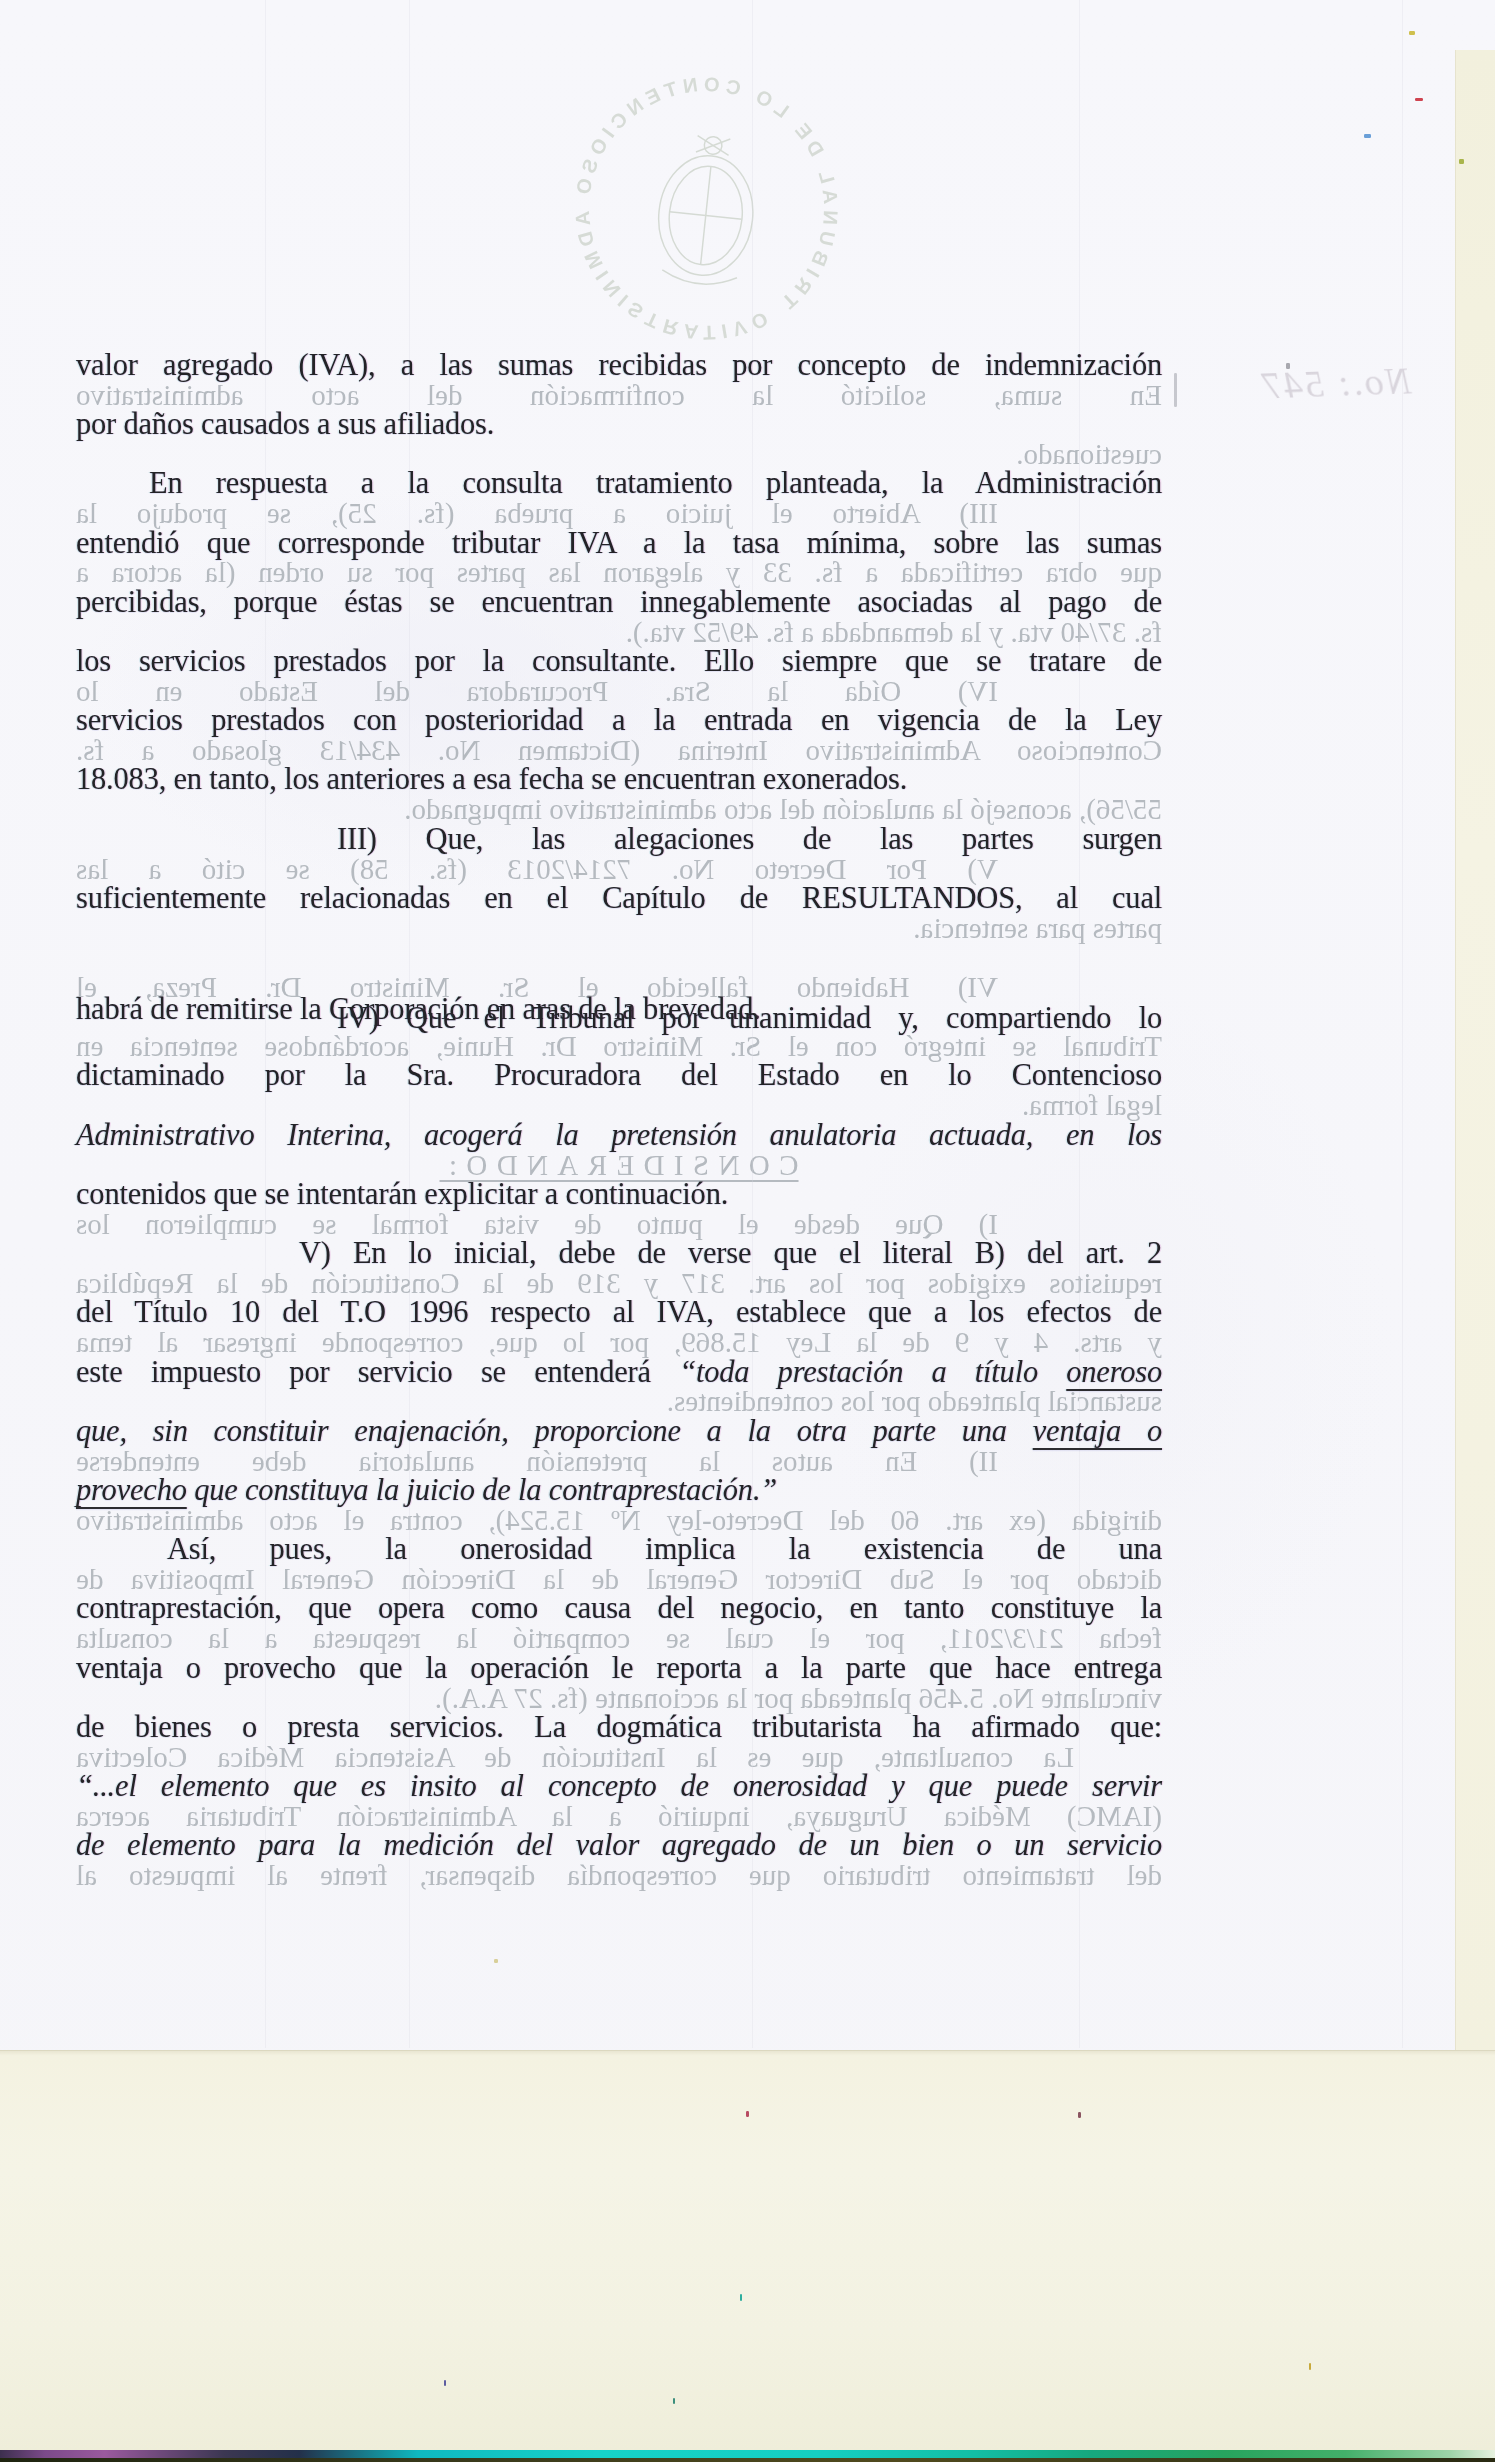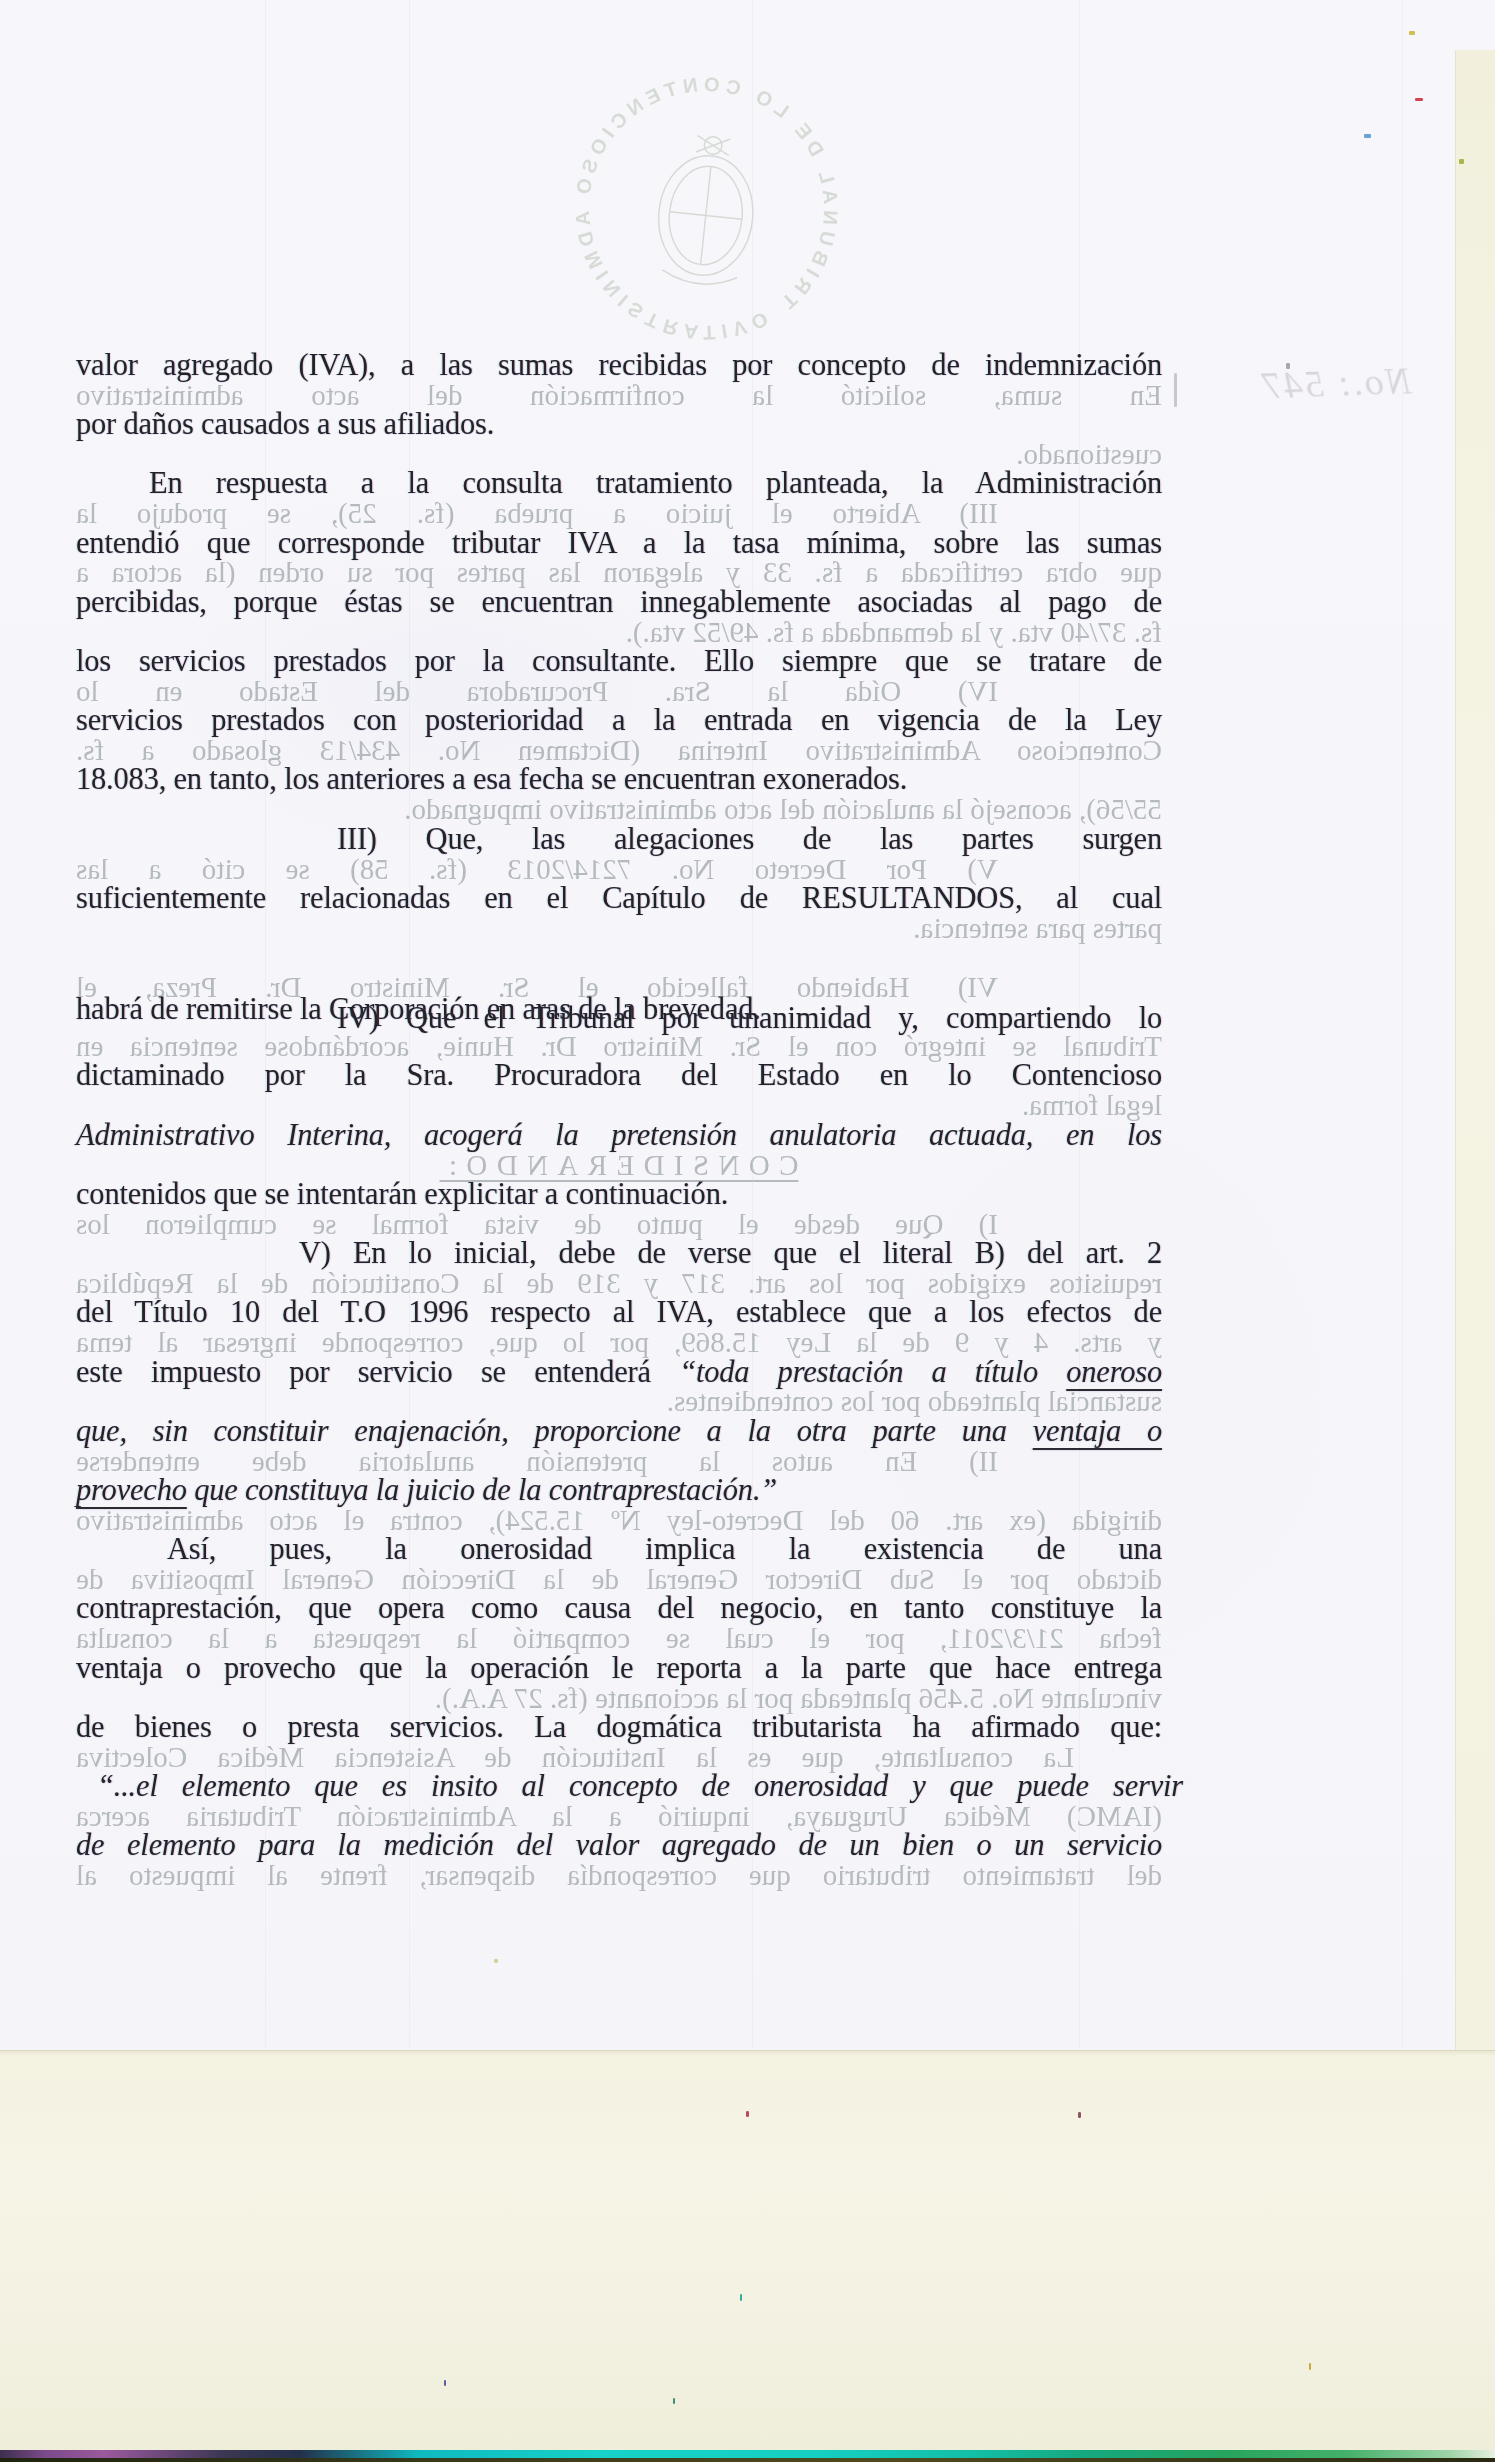--- a/index.html
+++ b/index.html
@@ -119,21 +119,21 @@
       <div class="line main a-left" style="top: 1471px;"><span class="i u">provecho</span><span class="i"> que constituya la juicio de la contraprestación.”</span></div>
       <div class="line bleed a-justify" style="top: 1501px;"><span>dirigida (ex art. 60 del Decreto-ley Nº 15.524), contra el acto administrativo</span></div>
       <div class="line main a-justify" style="top: 1530px; padding-left: 91px;"><span>Así, pues, la onerosidad implica la existencia de una</span></div>
       <div class="line bleed a-justify" style="top: 1560px;"><span>dictado por el Sub Director General de la Dirección General Impositiva de</span></div>
       <div class="line main a-justify" style="top: 1589px;"><span>contraprestación, que opera como causa del negocio, en tanto constituye la</span></div>
       <div class="line bleed a-justify" style="top: 1619px;"><span>fecha 21/3/2011, por el cual se compartió la respuesta a la consulta</span></div>
       <div class="line main a-justify" style="top: 1649px;"><span>ventaja o provecho que la operación le reporta a la parte que hace entrega</span></div>
       <div class="line bleed a-left" style="top: 1679px;"><span>vinculante No. 5.456 planteada por la accionante (fs. 27 A.A.).</span></div>
       <div class="line main a-justify" style="top: 1708px;"><span>de bienes o presta servicios. La dogmática tributarista ha afirmado que:</span></div>
       <div class="line bleed a-justify" style="top: 1738px; padding-left: 88px;"><span>La consultante, que es la Institución de Asistencia Médica Colectiva</span></div>
-      <div class="line main a-justify" style="top: 1767px; margin-left: 21px;"><span class="i">“...el elemento que es insito al concepto de onerosidad y que puede servir</span></div>
+      <div class="line main a-justify" style="top: 1767px;"><span class="i">“...el elemento que es insito al concepto de onerosidad y que puede servir</span></div>
       <div class="line bleed a-justify" style="top: 1797px;"><span>(IAMC) Médica Uruguaya, inquirió a la Administración Tributaria acerca</span></div>
       <div class="line main a-justify" style="top: 1826px;"><span class="i">de elemento para la medición del valor agregado de un bien o un servicio</span></div>
       <div class="line bleed a-justify" style="top: 1856px;"><span>del tratamiento tributario que correspondía dispensar, frente al impuesto al</span></div>
     </div>
 
   <div class="band-color"></div>
   <div class="band-dark"></div>
 
 <div class="streak" style="left: 265px;"></div>
     <div class="streak" style="left: 409px;"></div>

